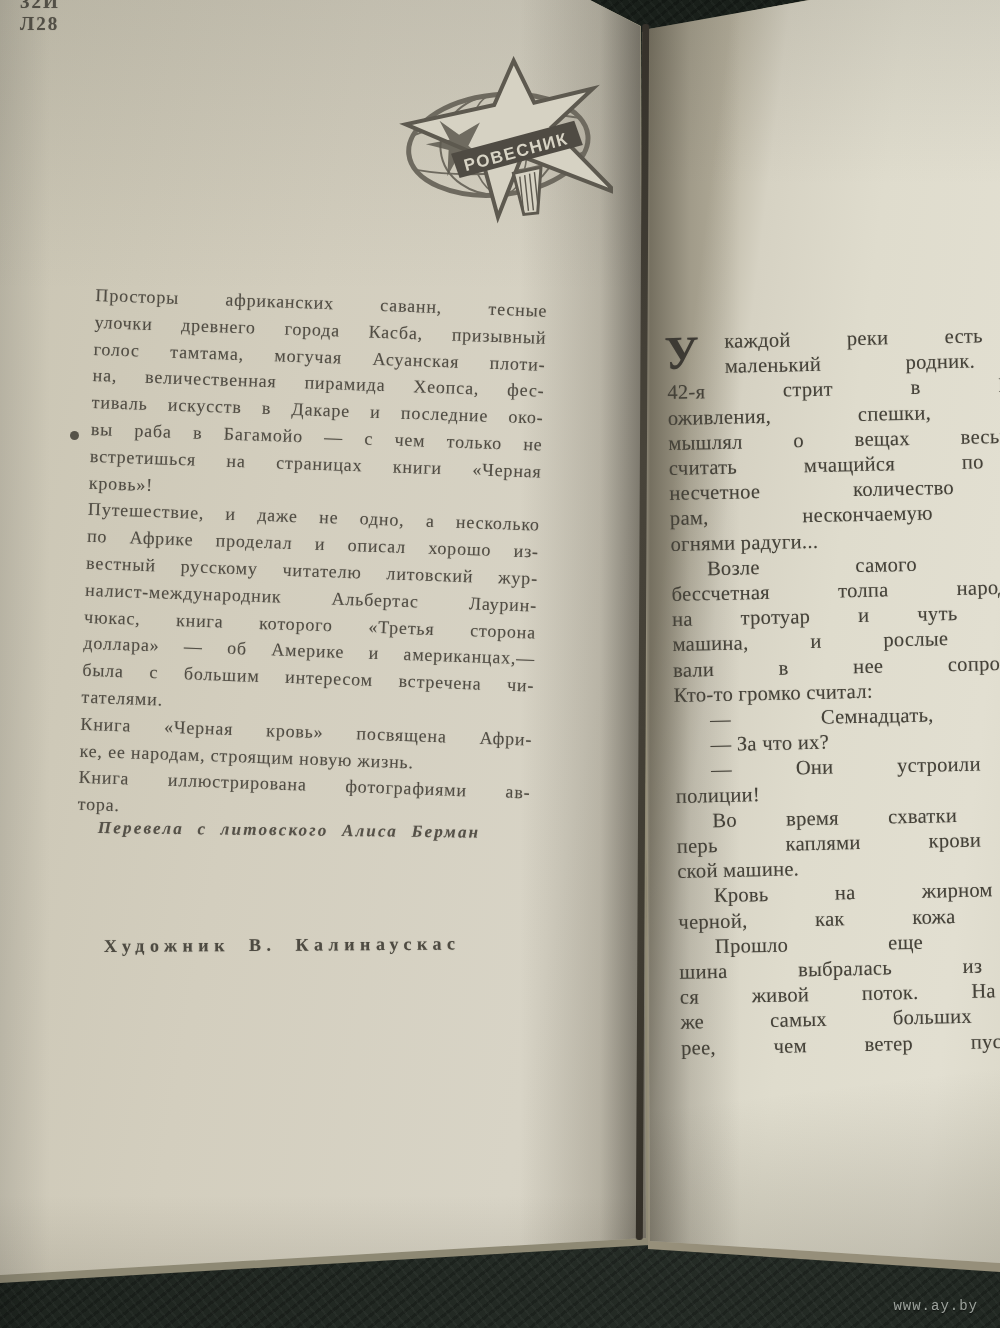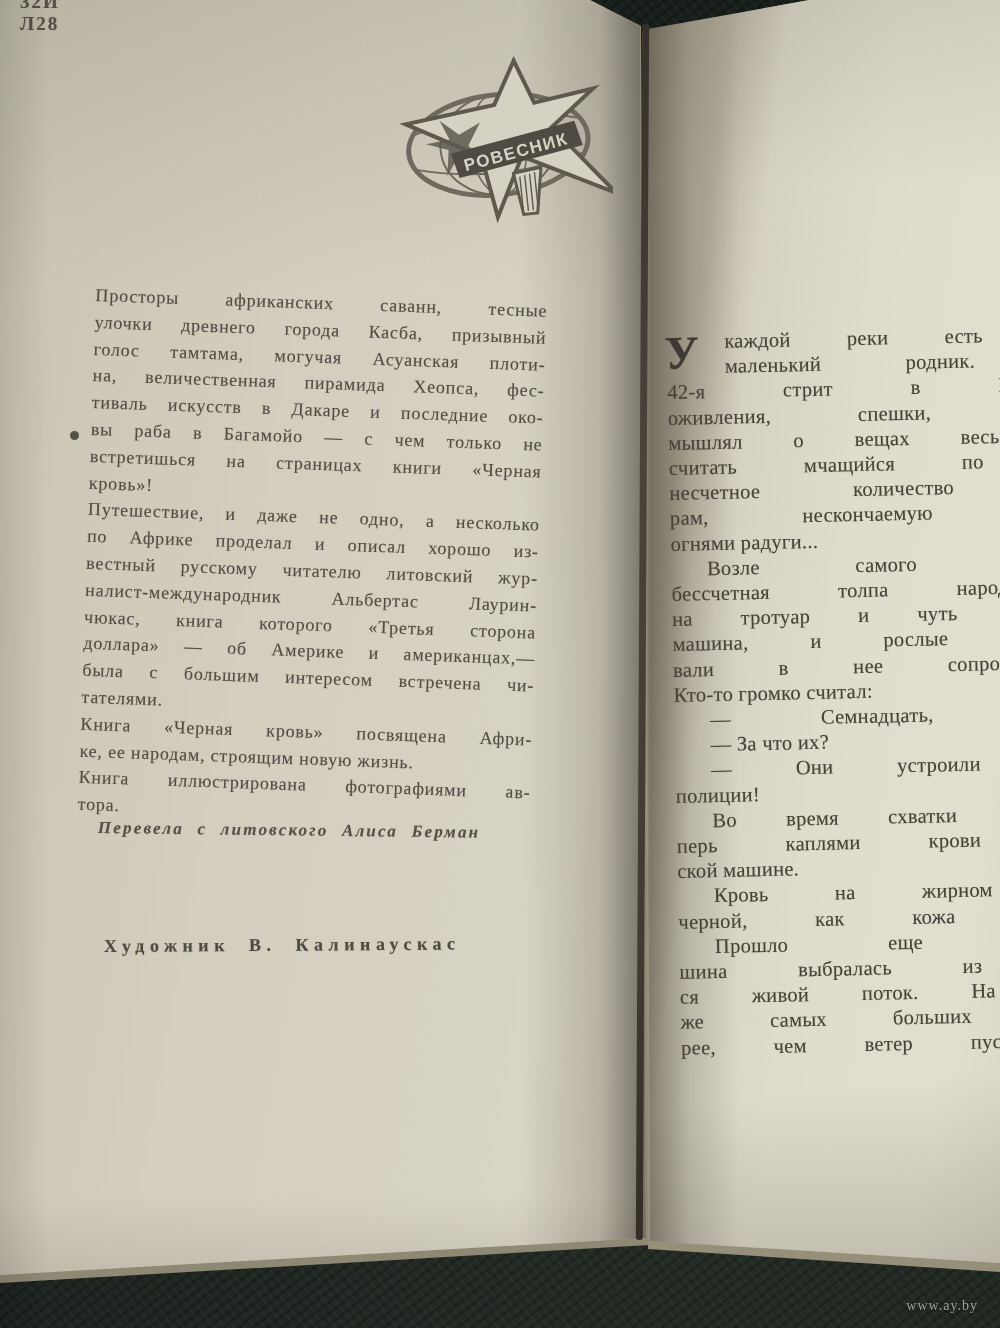--- a/index.html
+++ b/index.html
@@ -92,21 +92,21 @@
   .main-block .ln{text-align:justify;text-align-last:justify;}
   .main-block .ln.nj{text-align-last:left;}
   .main-block .ln.ind{padding-left:36px;}
   .main-block .ln.dc{padding-left:58px;}
   .dropcap{
     position:absolute;left:-2px;top:1px;font-size:47px;font-weight:700;line-height:44px;
     color:#3d3a34;letter-spacing:0;
   }
   .watermark{
     position:absolute;right:22px;bottom:14px;z-index:7;
-    font-family:Liberation Serif, serif;font-size:14px;letter-spacing:1px;
+    font-family:Liberation Mono, monospace;font-size:14px;letter-spacing:1px;
     color:rgba(186,192,186,0.82);text-shadow:0 1px 1px rgba(0,0,0,0.5);
   }
 </style>
 </head>
 <body>
 
 <div class="photo">
 
   <div class="page page-left-under"></div>
   <div class="page page-right-under"></div>

